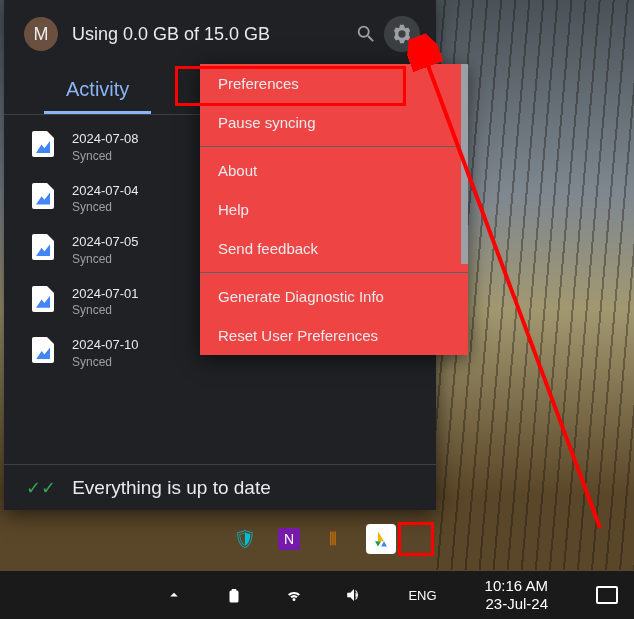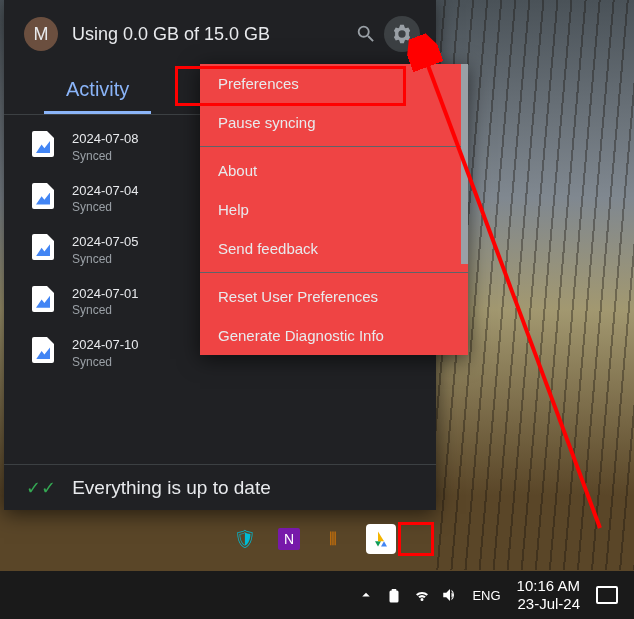--- a/index.html
+++ b/index.html
@@ -90,21 +90,21 @@
     justify-content: center; font-size: 18px; }
   .drive-ico {
     width: 30px; height: 30px; background: #fff; border-radius: 4px;
     display: flex; align-items: center; justify-content: center;
   }
   
   .taskbar {
     position: absolute; left: 0; bottom: 0; width: 634px; height: 48px;
     background: #1a1a1a; color: #fff;
     display: flex; align-items: center; justify-content: flex-end;
-    padding-right: 8px; font-size: 13px;
+    padding-right: 8px; font-size: 13px; gap: 32px;
   }
   .tb-ico { width: 28px; height: 48px; display: flex; align-items: center;
     justify-content: center; cursor: pointer; }
   .tb-ico svg { width: 18px; height: 18px; fill: #fff; }
   .lang { padding: 0 8px; }
   .clock { padding: 0 8px; line-height: 1.2; text-align: right; font-size: 15px; }
   .notif {
     width: 22px; height: 18px; border: 2px solid #fff; border-radius: 2px;
     margin: 0 8px;
   }
@@ -185,22 +185,22 @@
 
 <div class="menu">
   <div class="scrollbar-hint"></div>
   <div class="mi">Preferences</div>
   <div class="mi">Pause syncing</div>
   <div class="mdiv"></div>
   <div class="mi">About</div>
   <div class="mi">Help</div>
   <div class="mi">Send feedback</div>
   <div class="mdiv"></div>
+  <div class="mi">Generate Diagnostic Info</div>
   <div class="mi">Reset User Preferences</div>
-  <div class="mi">Generate Diagnostic Info</div>
 </div>
 
 <div class="hl-box" style="left:175px; top:66px; width:231px; height:40px;"></div>
 <div class="hl-box" style="left:398px; top:522px; width:36px; height:34px;"></div>
 <div class="hl-box" style="left:326px; top:574px; width:30px; height:30px;"></div>
 
 <svg class="arrow-line" style="left:0; top:0; width:634px; height:619px;">
   <defs>
       <marker id="ah" markerWidth="8" markerHeight="8" refX="6" refY="4" orient="auto">
     <path d="M0,0 L8,4 L0,8 z" fill="#ff0000"></path>

